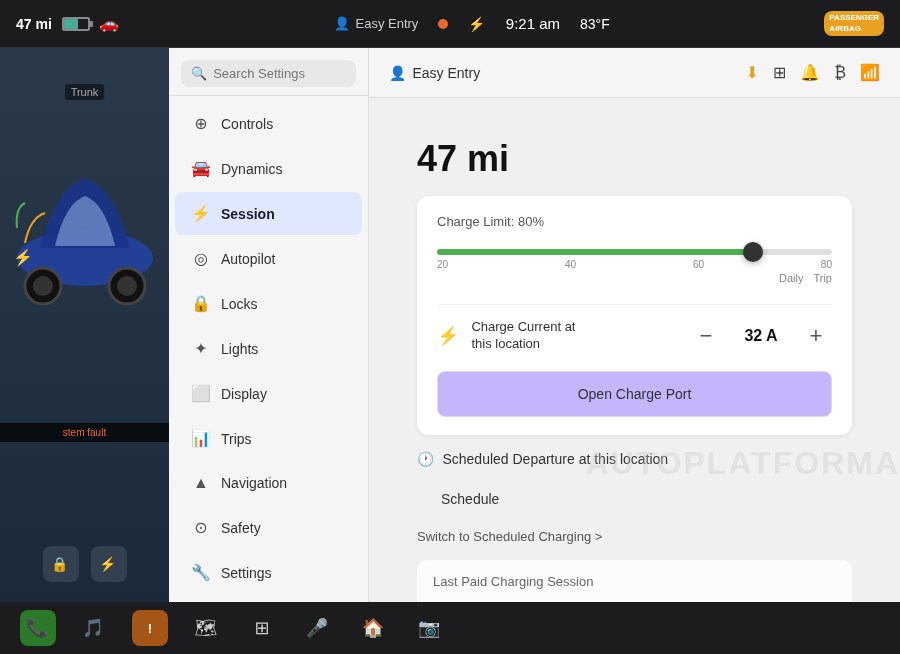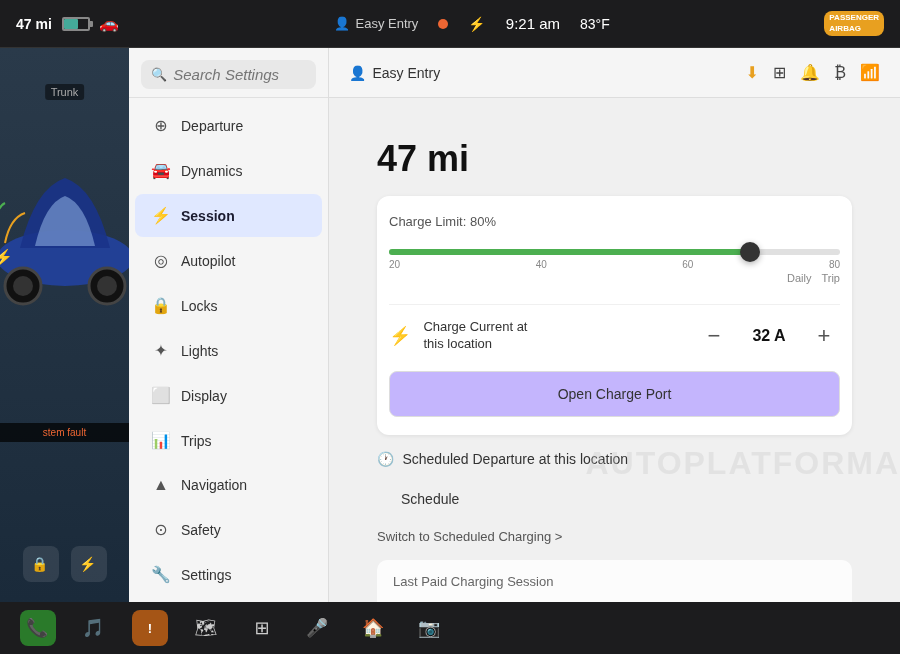--- a/index.html
+++ b/index.html
@@ -114,21 +114,21 @@
       top: 48px;
       left: 0;
       right: 0;
       bottom: 52px;
       display: flex;
       background: #f0f0f0;
     }
 
     
     .car-panel {
-      width: 129px;
+      width: 169px;
       background: #2a2a3e;
       position: relative;
       overflow: hidden;
       flex-shrink: 0;
     }
     .car-image-area {
       position: absolute;
       inset: 0;
       background: linear-gradient(180deg, #2a3a4a 0%, #1a2a3a 100%);
       display: flex;
@@ -196,25 +196,24 @@
       display: flex;
       align-items: center;
       background: #e8e8e8;
       border-radius: 8px;
       padding: 6px 10px;
       gap: 6px;
     }
     .search-input-wrap input {
       border: none;
       background: transparent;
-      font-size: 15px;
+      font-size: 13px;
       color: #737373;
       outline: none;
       width: 100%;
-      font-style: italic;
     }
     .nav-items {
       flex: 1;
       overflow-y: auto;
       padding: 4px 0;
     }
     .nav-item {
       display: flex;
       align-items: center;
       gap: 10px;
@@ -290,21 +289,21 @@
       font-size: 36px;
       font-weight: 700;
       color: #111;
       margin-bottom: 16px;
     }
 
     
     .charge-card {
       background: white;
       border-radius: 12px;
-      padding: 18px 12px;
+      padding: 18px 20px;
       margin-bottom: 16px;
       box-shadow: 0 1px 4px rgba(0,0,0,0.08);
     }
     .charge-limit-label {
       font-size: 13px;
       color: #555;
       margin-bottom: 12px;
     }
     .slider-container {
       position: relative;
@@ -579,21 +578,21 @@
   <div class="settings-panel">
     <div class="search-bar">
       <div class="search-input-wrap">
         <span style="color:#888;font-size:13px;">🔍</span>
         <input type="text" placeholder="Search Settings" style="">
       </div>
     </div>
     <div class="nav-items">
       <div class="nav-item">
         <span class="nav-icon">⊕</span>
-        <span>Departure</span>
+        <span>Controls</span>
       </div>
       <div class="nav-item">
         <span class="nav-icon">🚘</span>
         <span>Dynamics</span>
       </div>
       <div class="nav-item active">
         <span class="nav-icon">⚡</span>
         <span>Session</span>
       </div>
       <div class="nav-item">

